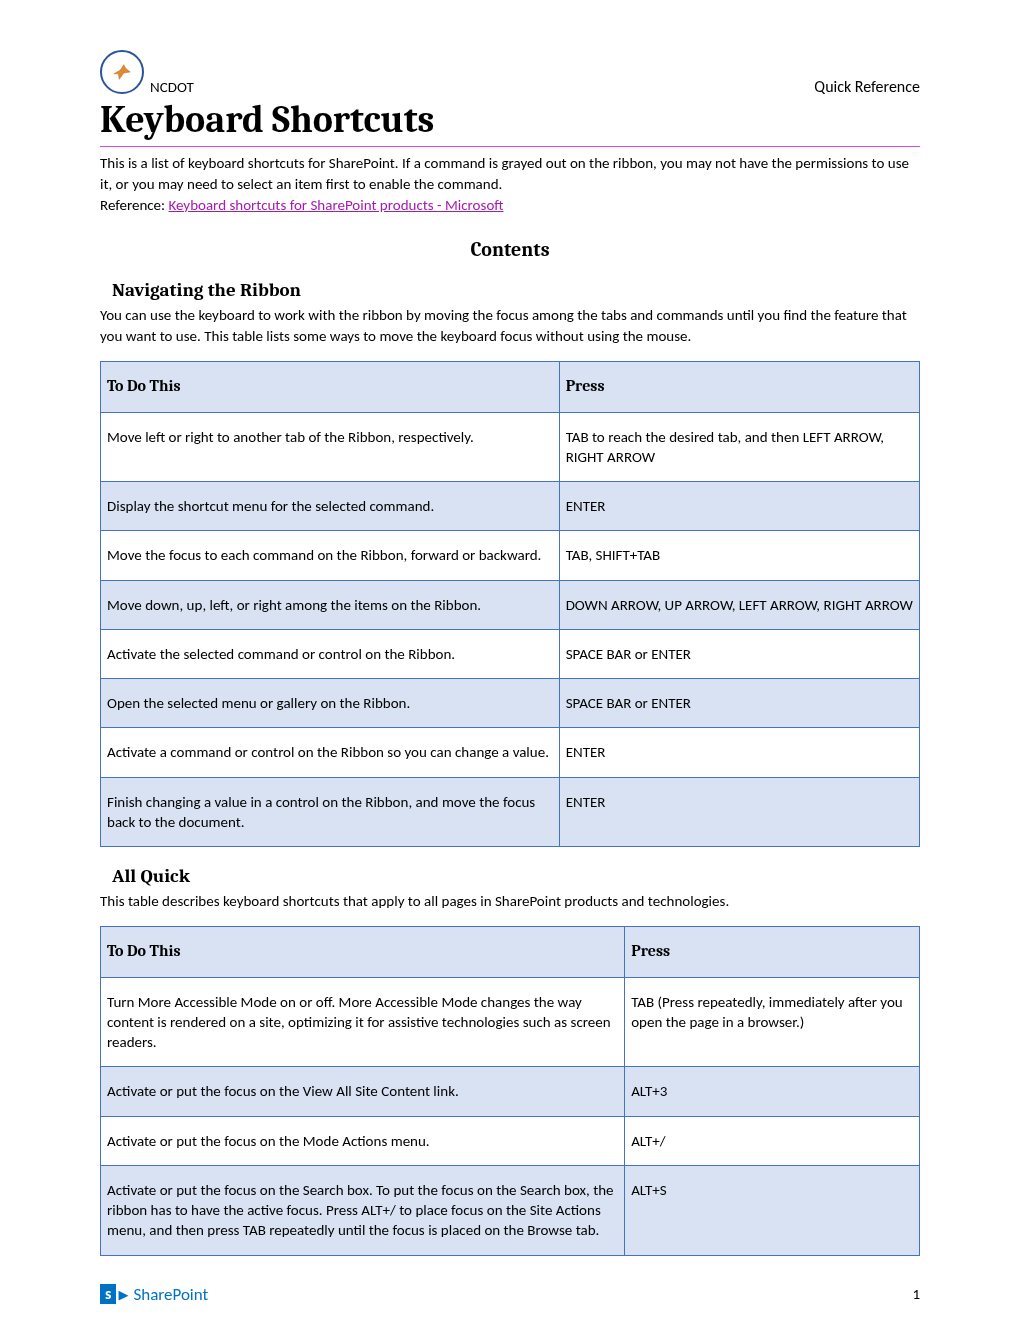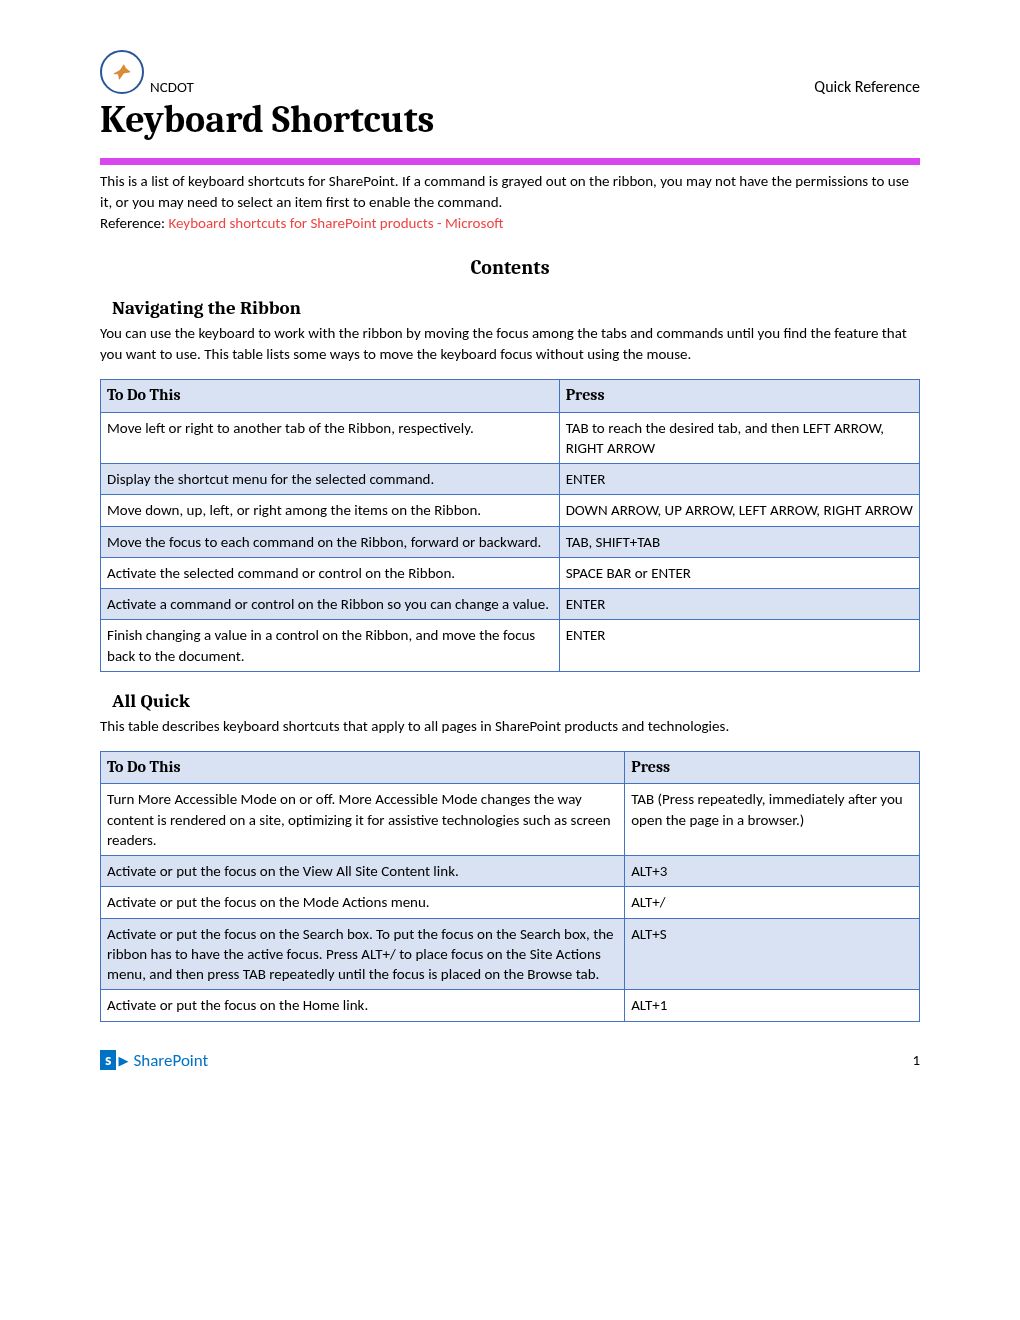--- a/index.html
+++ b/index.html
@@ -36,29 +36,30 @@
     }
     .logo svg { display: block; }
     .quick-ref {
       font-size: 16px;
     }
     h1 {
       font-family: Cambria, Georgia, serif;
       font-weight: bold;
       font-size: 38px;
       margin: 0 0 6px 0;
-      padding-bottom: 16px;
-      border-bottom: 7px solid #d946ef;
+      padding-bottom: 4px;
+      border-bottom: 1px solid #d946ef;
     }
     .intro {
       margin: 3px 0 6px 0;
       line-height: 1.4;
     }
     .link {
-      color: #ef4444;
+      color: #a21caf;
+      text-decoration: underline;
       cursor: pointer;
     }
     h2 {
       font-family: Cambria, Georgia, serif;
       font-weight: bold;
       font-size: 20px;
       margin: 22px 0 8px 0;
       text-align: center;
     }
     h3 {
@@ -71,21 +72,21 @@
       margin: 4px 0 14px 0;
       line-height: 1.4;
     }
     table {
       width: 100%;
       border-collapse: collapse;
       margin-bottom: 8px;
     }
     th, td {
       border: 1.5px solid #4472c4;
-      padding: 5px 6px;
+      padding: 14px 6px;
       text-align: left;
       vertical-align: top;
       font-size: 15px;
       line-height: 1.35;
     }
     th {
       background: #d9e2f3;
       font-family: Cambria, Georgia, serif;
       font-weight: bold;
       font-size: 16px;
@@ -166,29 +167,33 @@
   <tbody id="t1body">
       <tr>
         <td>Move left or right to another tab of the Ribbon, respectively.</td>
         <td>TAB to reach the desired tab, and then LEFT ARROW, RIGHT ARROW</td>
       </tr>
       <tr>
         <td>Display the shortcut menu for the selected command.</td>
         <td>ENTER</td>
       </tr>
       <tr>
+        <td>Move the focus to each command on the Ribbon, forward or backward.</td>
+        <td>TAB, SHIFT+TAB</td>
+      </tr>
+      <tr>
         <td>Move down, up, left, or right among the items on the Ribbon.</td>
         <td>DOWN ARROW, UP ARROW, LEFT ARROW, RIGHT ARROW</td>
       </tr>
       <tr>
-        <td>Move the focus to each command on the Ribbon, forward or backward.</td>
-        <td>TAB, SHIFT+TAB</td>
-      </tr>
-      <tr>
         <td>Activate the selected command or control on the Ribbon.</td>
+        <td>SPACE BAR or ENTER</td>
+      </tr>
+      <tr>
+        <td>Open the selected menu or gallery on the Ribbon.</td>
         <td>SPACE BAR or ENTER</td>
       </tr>
       <tr>
         <td>Activate a command or control on the Ribbon so you can change a value.</td>
         <td>ENTER</td>
       </tr>
       <tr>
         <td>Finish changing a value in a control on the Ribbon, and move the focus back to the document.</td>
         <td>ENTER</td>
       </tr>
@@ -217,24 +222,20 @@
       </tr>
       <tr>
         <td>Activate or put the focus on the Mode Actions menu.</td>
         <td>ALT+/</td>
       </tr>
       <tr>
         <td>Activate or put the focus on the Search box.
 To put the focus on the Search box, the ribbon has to have the active focus. Press ALT+/ to place focus on the Site Actions menu, and then press TAB repeatedly until the focus is placed on the Browse tab.</td>
         <td>ALT+S</td>
       </tr>
-      <tr>
-        <td>Activate or put the focus on the Home link.</td>
-        <td>ALT+1</td>
-      </tr>
     </tbody>
 </table>
 
 <div class="footer">
   <div class="sp-logo">
     <span class="sp-mark">s</span>
       <span class="sp-arrow">▶</span>
     <span>SharePoint</span>
   </div>
   <span class="page-num">1</span>

